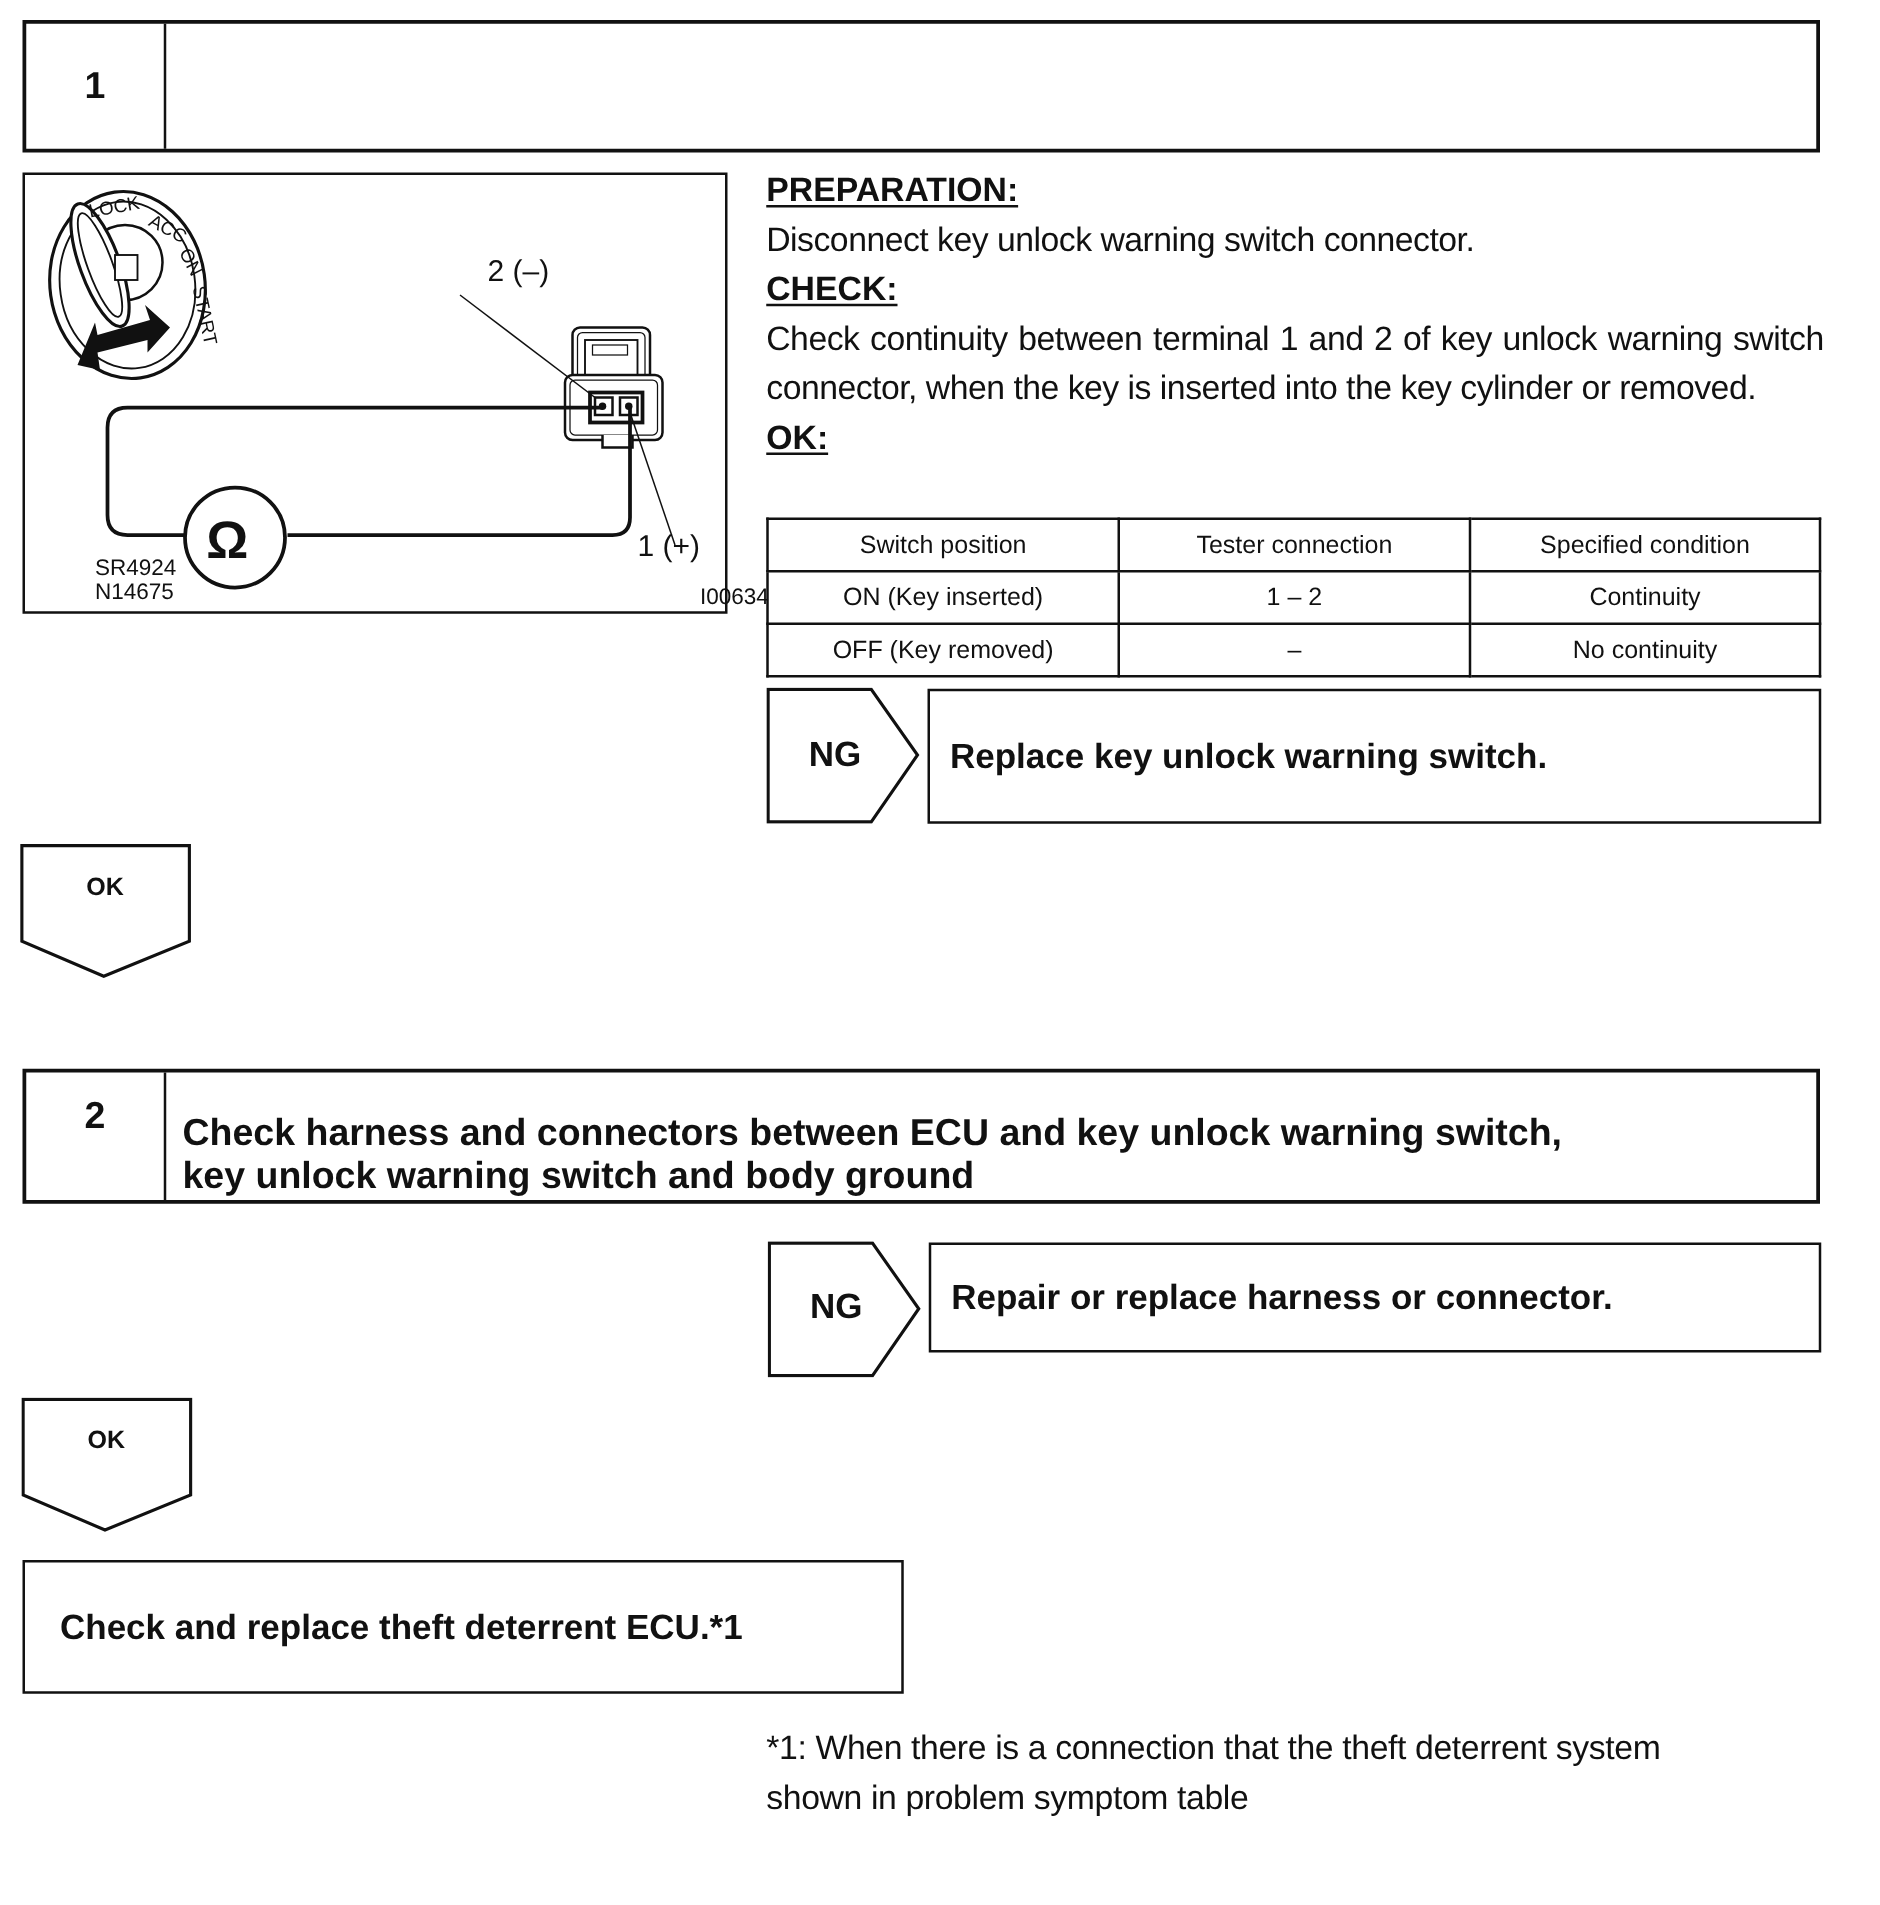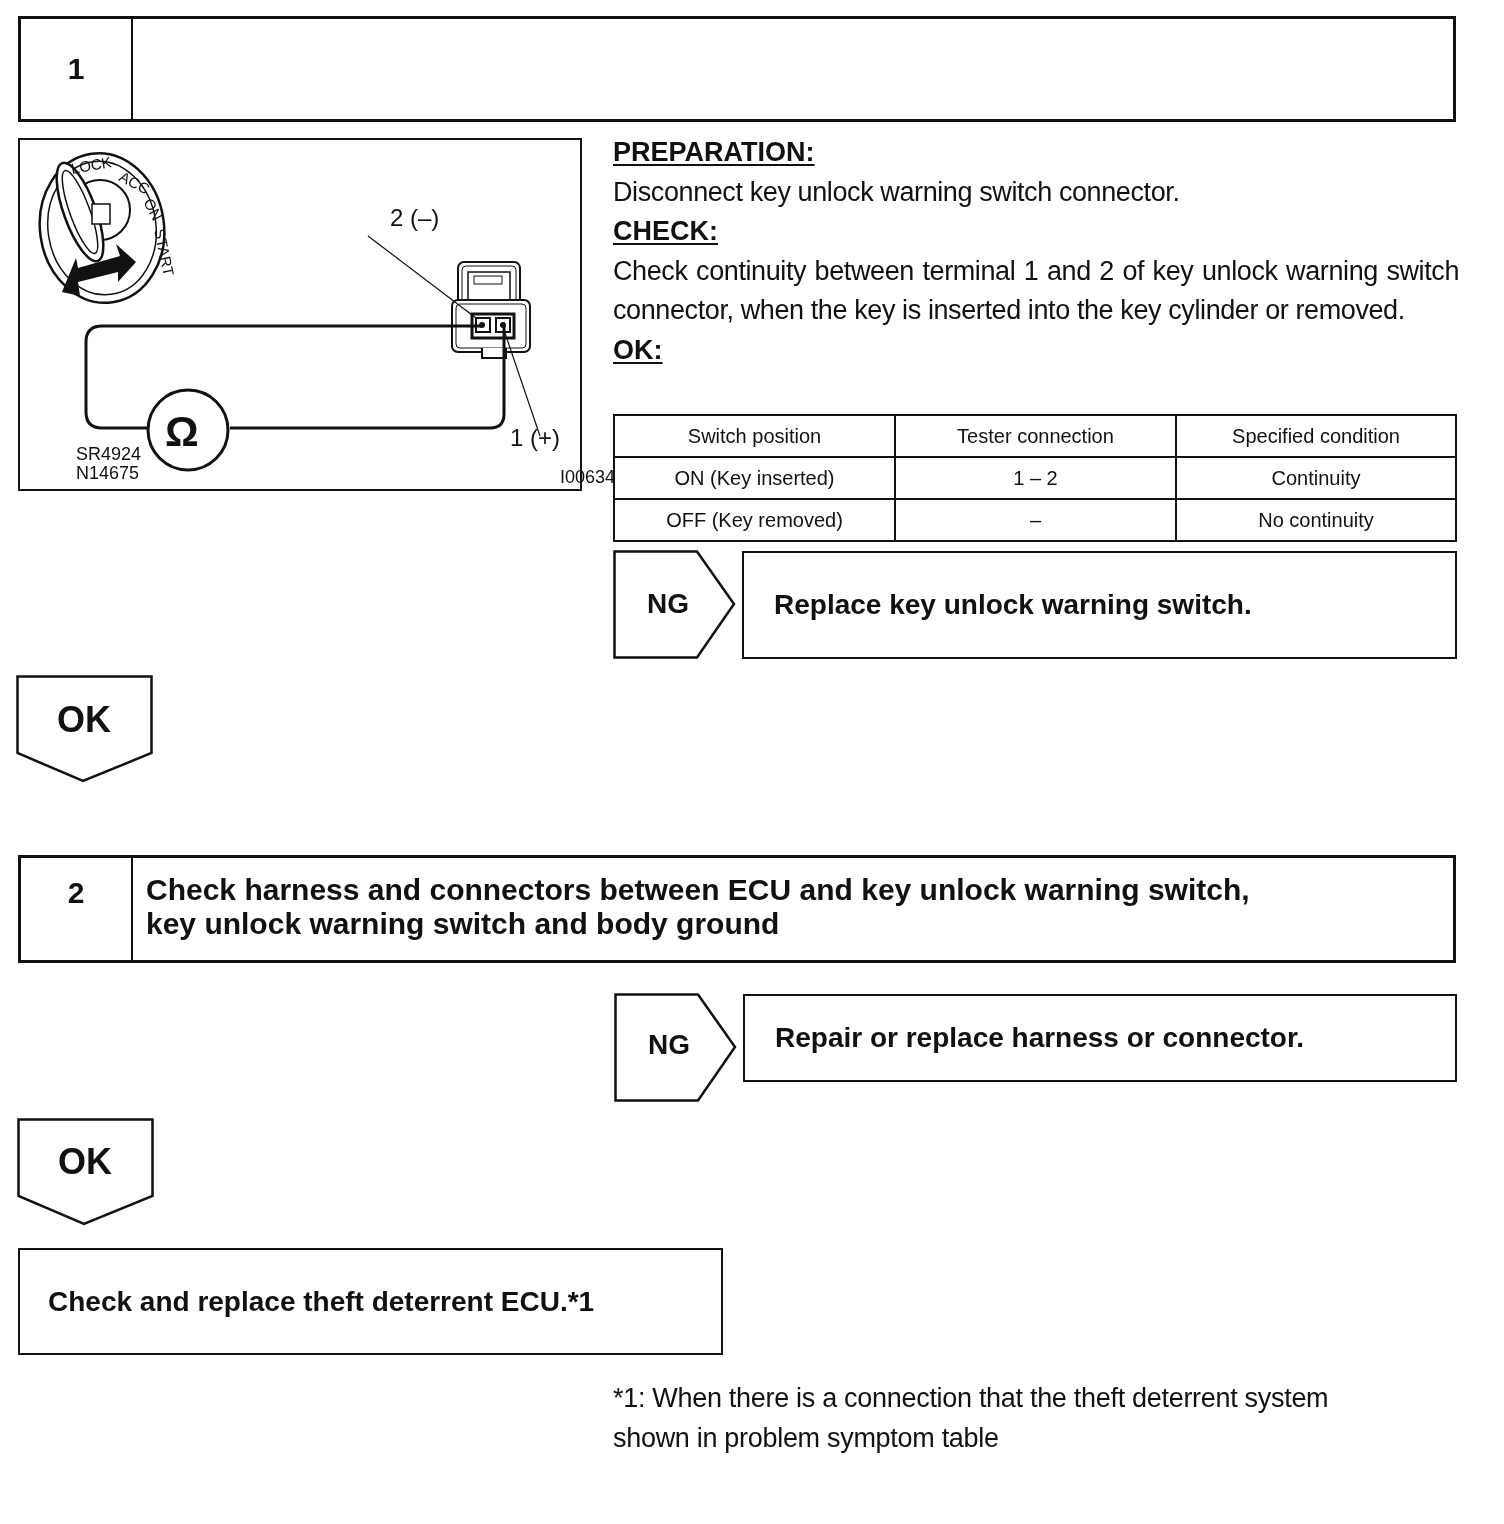--- a/index.html
+++ b/index.html
@@ -34,27 +34,27 @@
       border: 2px solid #111; height: 42px; text-align: center; font-weight: normal; padding: 0 4px; margin-left: 42px;
     }
     table.spec th:nth-child(1), table.spec td:nth-child(1) { width: 281px; }
     table.spec th:nth-child(2), table.spec td:nth-child(2) { width: 281px; }
 
     .ng-tag { position: absolute; }
     .ng-tag svg { position: absolute; left: 0; top: 0; }
     .ng-tag .lbl { position: absolute; left: 0; width: 110px; text-align: center; font-weight: bold; font-size: 28px; }
 
     .result-box {
-      position: absolute; border: 2px solid #111; display: flex; align-items: center; padding-left: 30px;
+      position: absolute; border: 2px solid #111; display: flex; align-items: center; padding-left: 16px;
       font-weight: bold; font-size: 28px;
     }
 
     .ok-tag { position: absolute; }
     .ok-tag svg { position: absolute; left: 0; top: 0; }
-    .ok-tag .lbl { position: absolute; left: 0; width: 136px; text-align: center; font-weight: bold; font-size: 36px; }
+    .ok-tag .lbl { position: absolute; left: 0; width: 136px; text-align: center; font-weight: bold; font-size: 20px; }
 
     .footnote { position: absolute; left: 613px; top: 1379px; width: 860px; font-size: 27px; line-height: 39.5px; letter-spacing: -0.3px; }
   </style>
 </head>
 <body>
 
 <div class="step-header" style="left:18px; top:16px; width:1438px; height:106px;">
   <div class="step-num">1</div>
 </div>
 
@@ -148,21 +148,21 @@
 
 <div class="ok-tag" style="left:16px; top:675px; width:138px; height:108px;">
   <svg width="138" height="108" viewBox="0 0 138 108">
     <path d="M1.5 1.5 L135.5 1.5 L135.5 78 L67 106 L1.5 78 Z" fill="#fff" stroke="#111" stroke-width="2.5"></path>
   </svg>
   <span class="lbl" style="top:24px;">OK</span>
 </div>
 
 <div class="step-header" style="left:18px; top:855px; width:1438px; height:108px;">
   <div class="step-num" style="align-items:flex-start; padding-top:18px;">2</div>
-  <div class="step-title" style="flex-direction:column; align-items:flex-start; justify-content:flex-start; padding-top:15px;">
+  <div class="step-title" style="flex-direction:column; align-items:flex-start; justify-content:flex-start; padding-top:32px;">
     <span>Check harness and connectors between ECU and key unlock warning switch,</span>
     <span>key unlock warning switch and body ground</span>
   </div>
 </div>
 
 <div class="ng-tag" style="left:614px; top:993px; width:126px; height:109px;">
   <svg width="126" height="109" viewBox="0 0 126 109">
     <path d="M1.5 1.5 L84 1.5 L121 54 L84 107.5 L1.5 107.5 Z" fill="#fff" stroke="#111" stroke-width="2.5"></path>
   </svg>
   <span class="lbl" style="top:36px;">NG</span>

